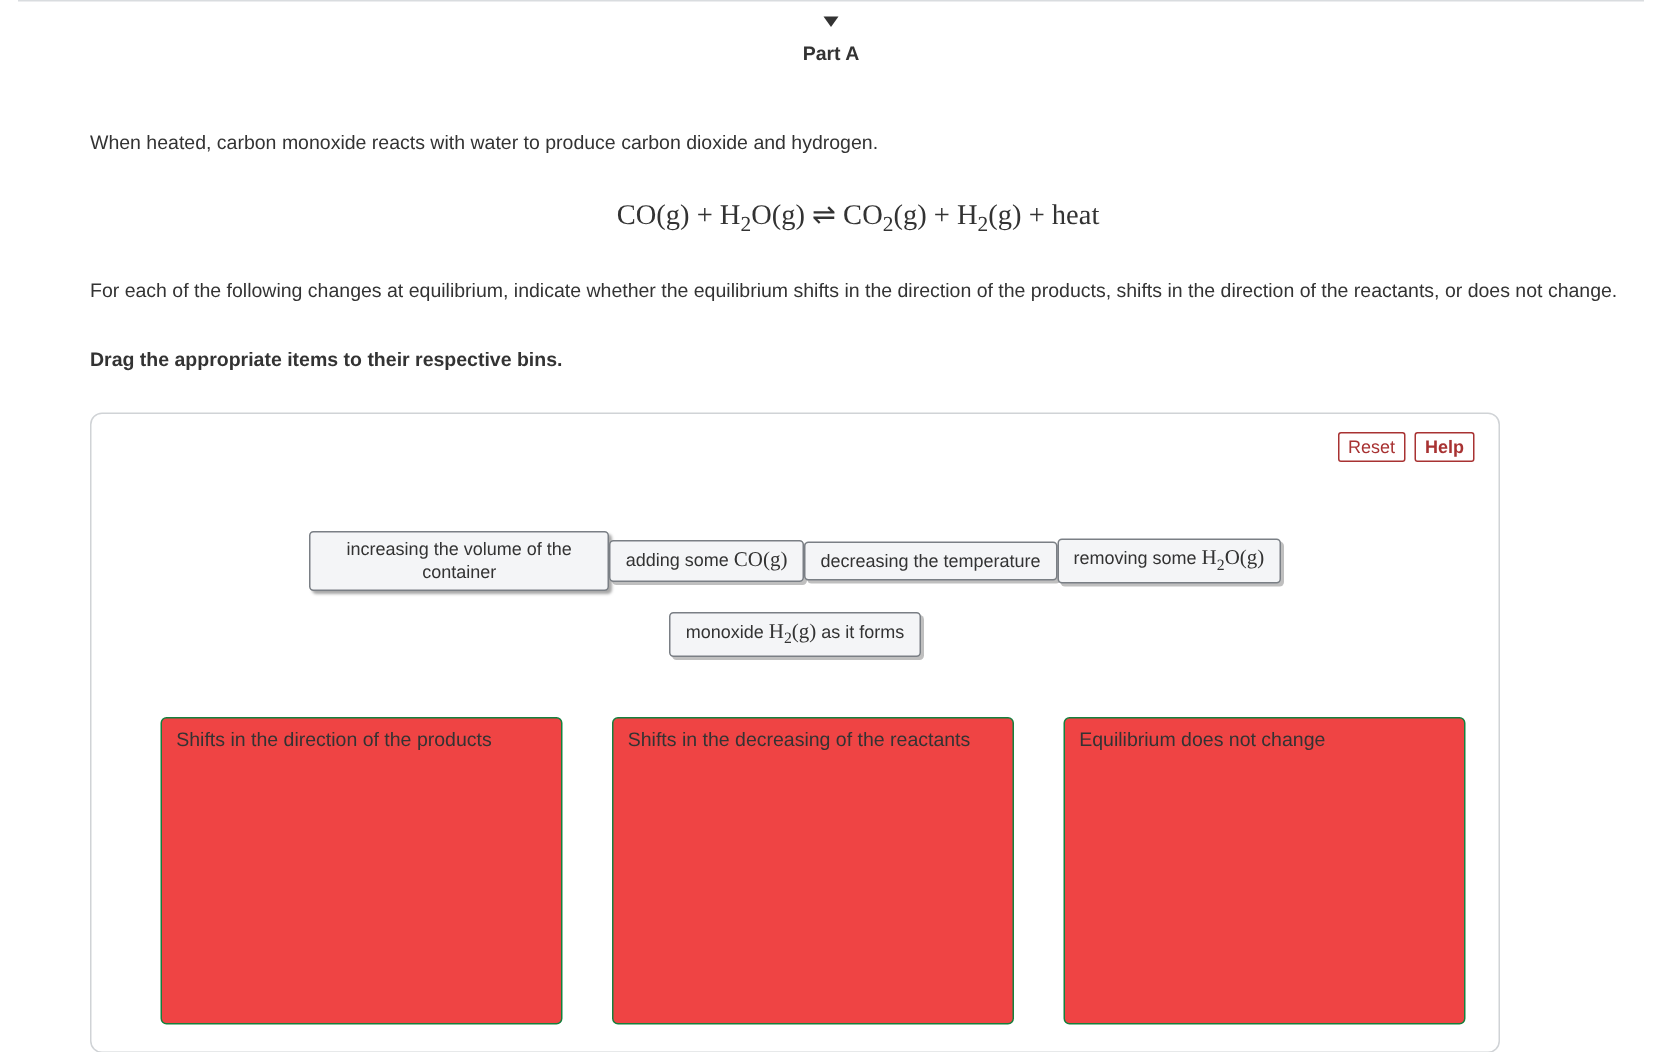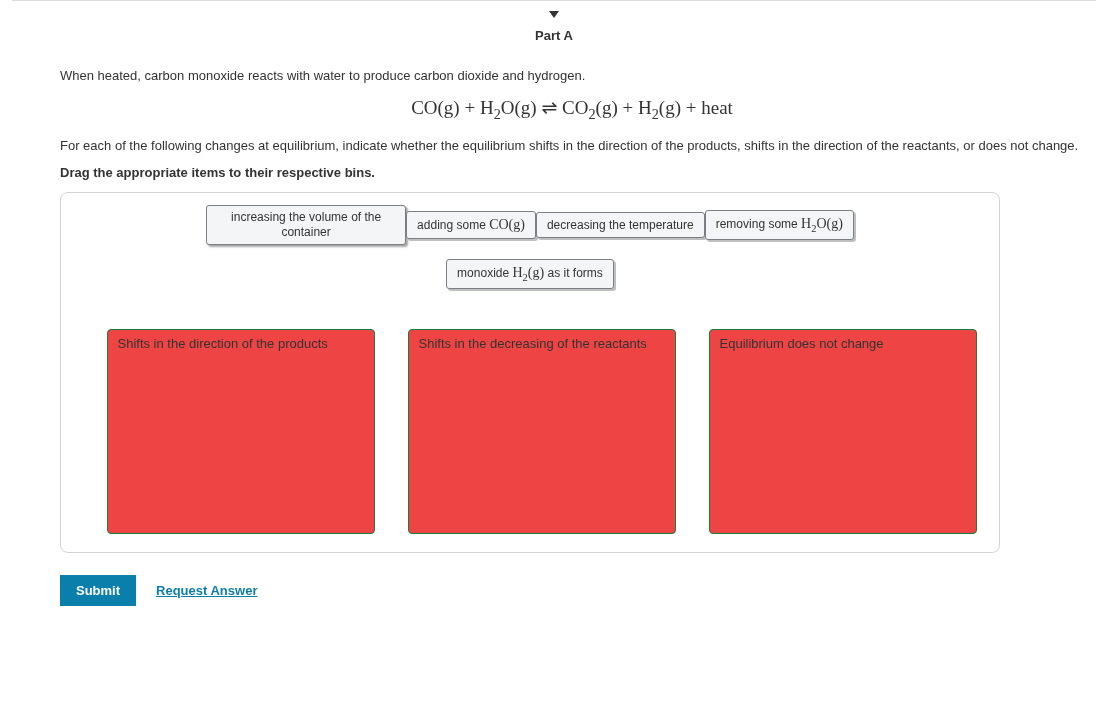--- a/index.html
+++ b/index.html
@@ -35,21 +35,21 @@
     font-weight: bold;
     font-size: 13px;
   }
   .content {
     padding: 6px 12px 0 48px;
   }
   .para {
     font-size: 13px;
     color: #333;
     line-height: 1.5;
-    margin: 7px 0;
+    margin: 26px 0;
   }
   .equation {
     text-align: center;
     font-family: "Times New Roman", Times, serif;
     font-size: 19px;
     margin: 10px 0 14px 0;
   }
   .equation .rm { font-style: normal; }
   .bold { font-weight: bold; }
   .activity-box {
@@ -174,20 +174,24 @@
       <span class="rm"> </span><span class="rm">+</span><span class="rm"> </span>
       <span class="rm">H</span><sub>2</sub><span class="rm">(g)</span>
       <span class="rm"> </span><span class="rm">+</span><span class="rm"> </span>
       <span class="rm">heat</span>
     </div>
 
     <div class="para">For each of the following changes at equilibrium, indicate whether the equilibrium shifts in the direction of the products, shifts in the direction of the reactants, or does not change.</div>
     <div class="para bold">Drag the appropriate items to their respective bins.</div>
 
     <div class="activity-box">
+      <div class="ab-toolbar">
+        <button class="tool-btn">Reset</button>
+        <button class="tool-btn help">Help</button>
+      </div>
 
       <div class="items-area">
         <div class="items-row">
           <div class="drag-item wide">increasing the volume of the container</div>
           <div class="drag-item">
             <span>adding some </span><span class="serif">CO(g)</span>
           </div>
           <div class="drag-item">decreasing the temperature</div>
           <div class="drag-item">
             <span>removing some </span><span class="serif"><span>H</span><sub>2</sub><span>O(g)</span></span>

